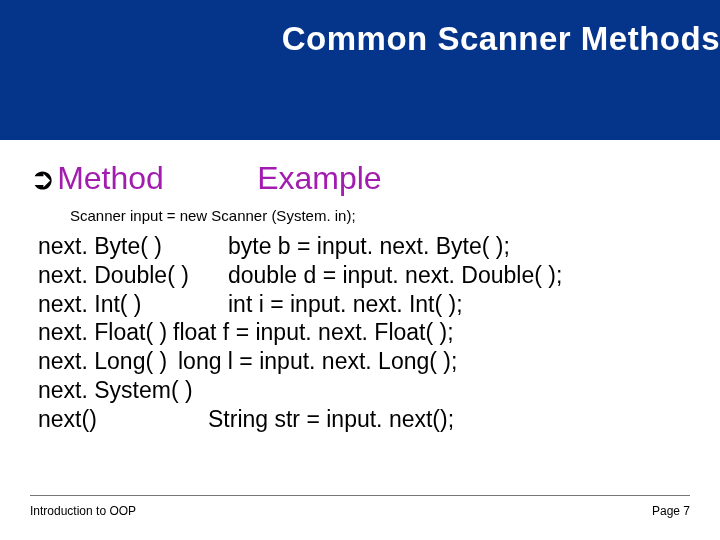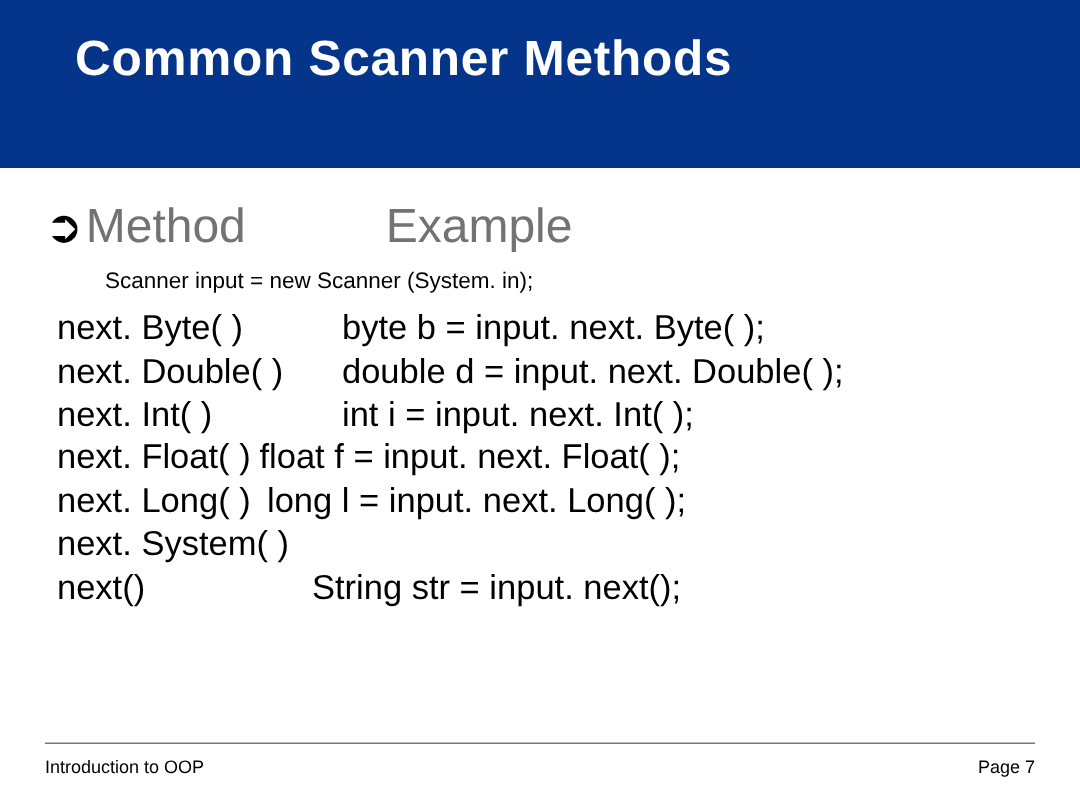--- a/index.html
+++ b/index.html
@@ -1,24 +1,25 @@
 <!DOCTYPE html>
 <html><head>
 <meta charset="utf-8">
 <style>
   * { margin: 0; padding: 0; box-sizing: border-box; }
   html, body { width: 720px; height: 540px; font-family: Arial, sans-serif; background: #fff; }
   .slide { width: 720px; height: 540px; position: relative; display: flex; flex-direction: column; }
   .title-band {
     width: 100%;
-    height: 112px;
+    height: 140px;
     background: #05348b;
     display: flex;
     align-items: flex-start;
     padding: 20px 0 16px 50px;
+    justify-content: flex-end;
   }
   .title-text {
     color: #fff;
     font-weight: 900;
     font-size: 33px;
     letter-spacing: 0.5px;
   }
   .content {
     padding: 20px 30px 0 30px;
     flex: 1;
@@ -30,21 +31,21 @@
   }
   .bullet-glyph {
     font-size: 30px;
     font-weight: 400;
     color: #000;
     margin-right: 2px;
   }
   .col-header {
     font-size: 32px;
     font-weight: 400;
-    color: #737373;
+    color: #a21caf;
   }
   .hdr-method { width: 200px; }
   .decl-line {
     font-size: 15px;
     color: #000;
     margin-left: 40px;
     margin-bottom: 8px;
   }
   .methods-block {
     font-size: 23px;

